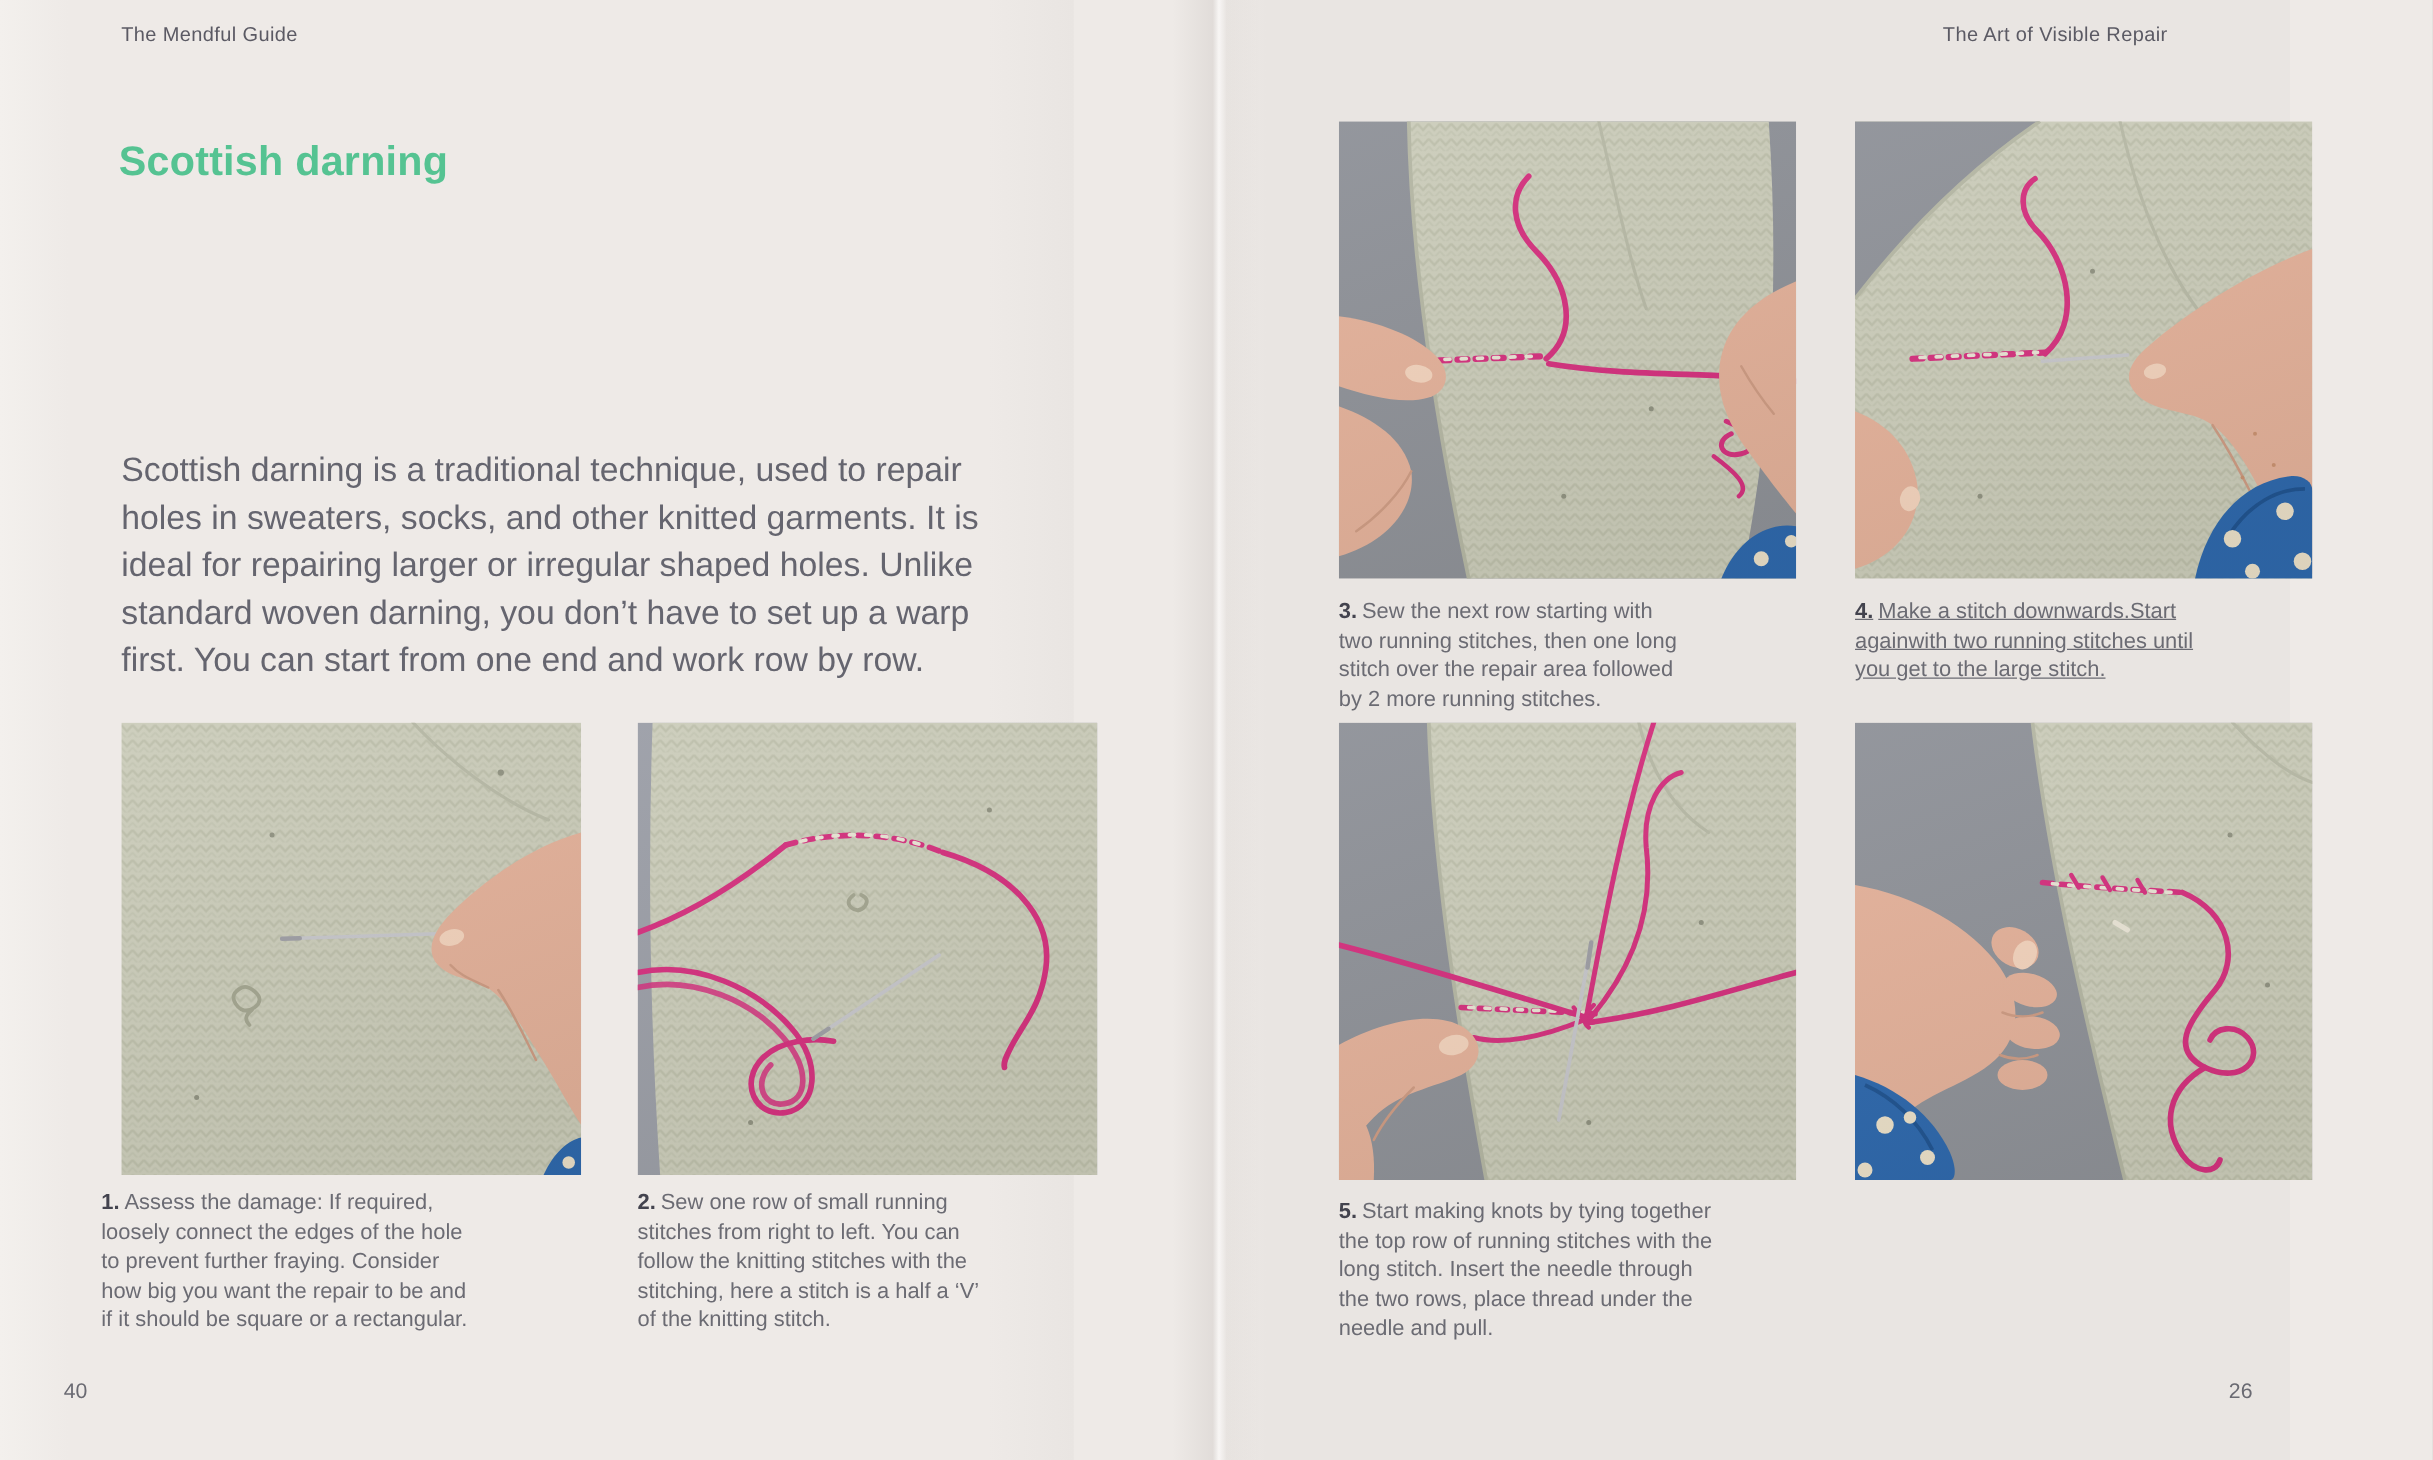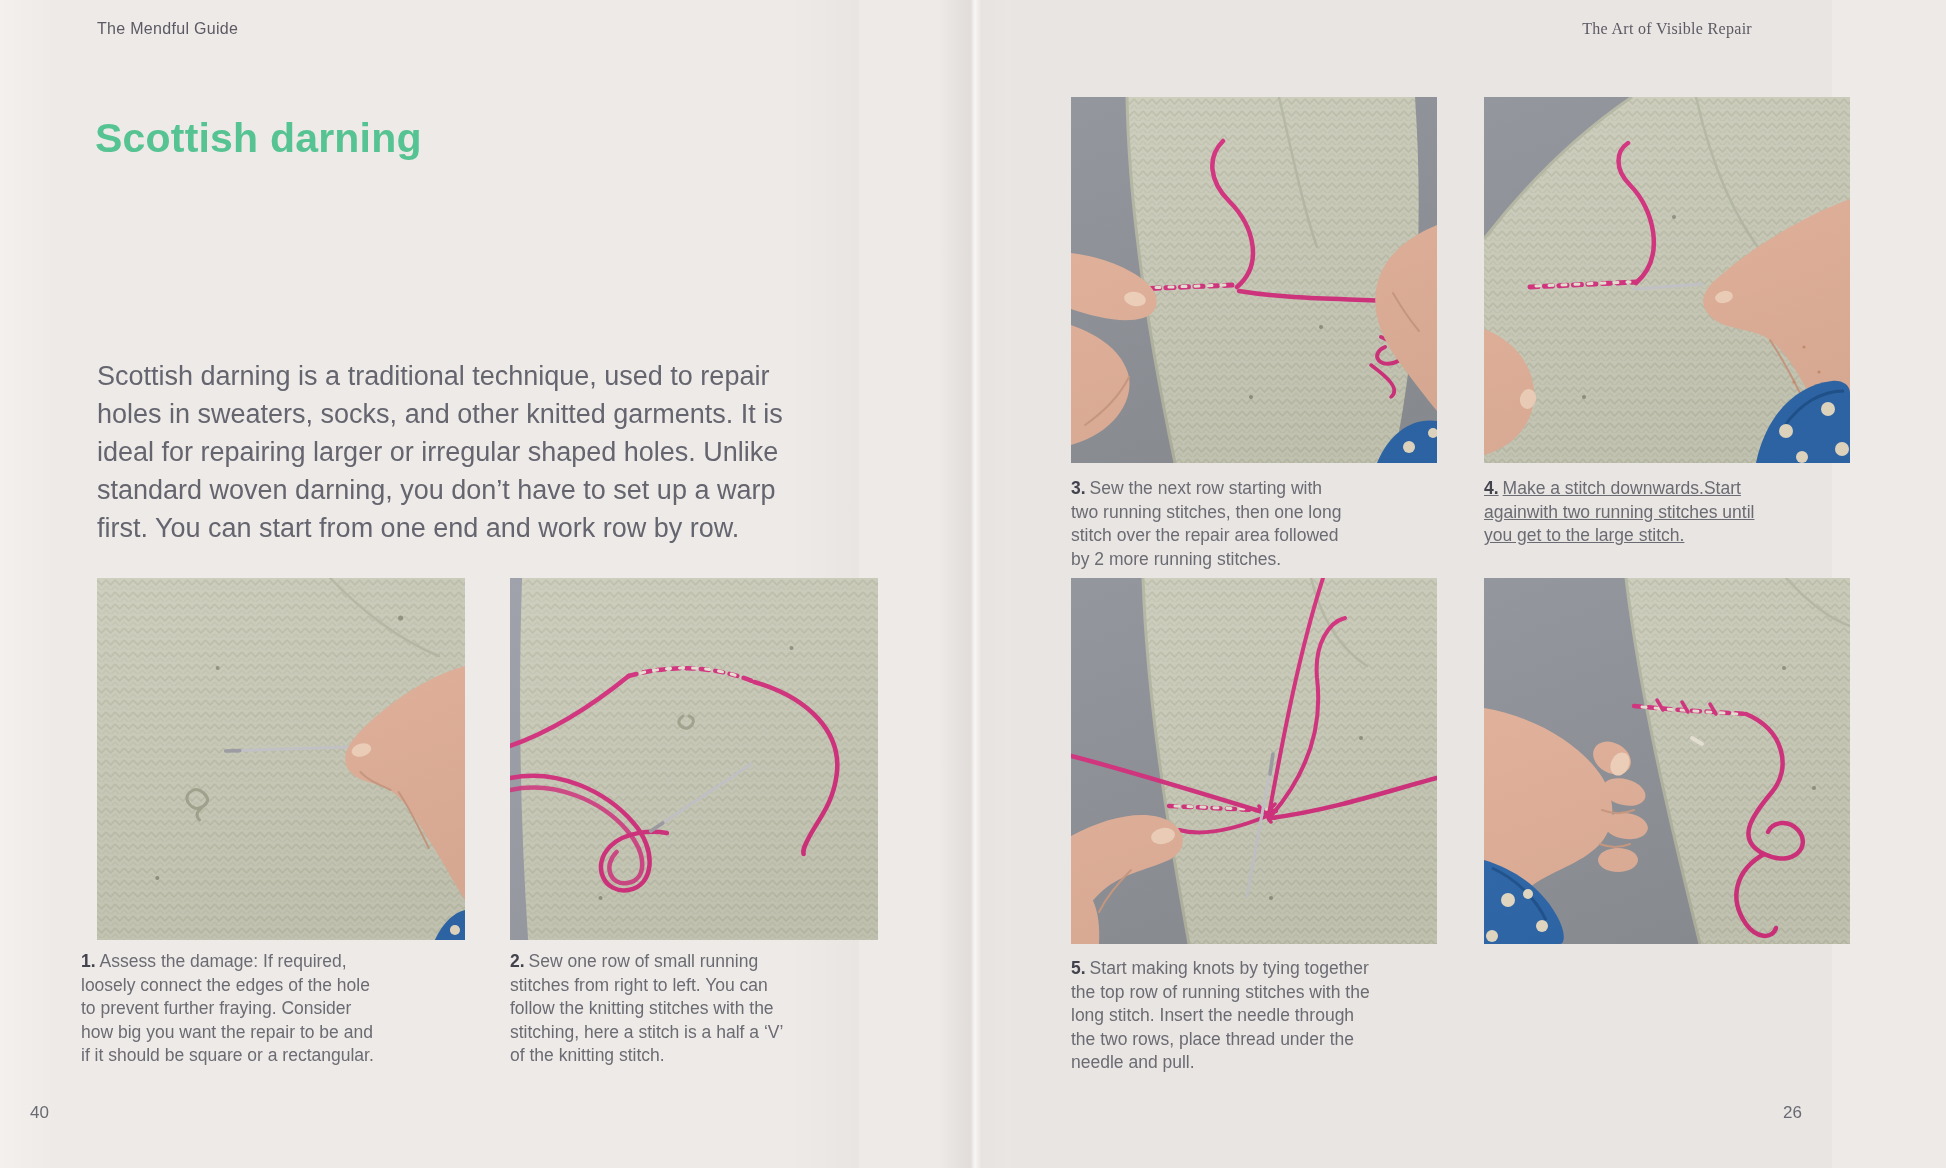--- a/index.html
+++ b/index.html
@@ -5,35 +5,35 @@
   html,body{margin:0;padding:0;background:#dcd8d5;}
   .spread{position:relative;width:1946px;height:1168px;overflow:hidden;
     font-family:"Liberation Sans","DejaVu Sans",sans-serif;background:var(--page-left-bg,#eeeae7);}
   .page{position:absolute;top:0;height:1168px;width:859px;}
   .page-left{left:0;background:linear-gradient(90deg,#f3f0ed 0px,var(--page-left-bg,#eeeae7) 55px,var(--page-left-bg,#eeeae7) 92%,#e9e5e2 100%);}
   .page-right{left:973px;background:linear-gradient(90deg,#efebe8 0px,var(--page-right-bg,#e9e5e2) 40px,var(--page-right-bg,#e9e5e2) 100%);}
   .gutter{position:absolute;left:938px;top:0;width:70px;height:1168px;pointer-events:none;
     background:linear-gradient(90deg,rgba(110,100,95,0) 0%,rgba(110,100,95,.10) 46%,rgba(255,255,255,.55) 53%,rgba(110,100,95,.05) 62%,rgba(110,100,95,0) 100%);}
   .running-head{position:absolute;top:20px;font-size:16px;letter-spacing:.3px;color:#5b5a64;}
   .rh-left{left:97px;}
-  .rh-right{right:80px;text-align:right;font-family:Liberation Serif, serif;}
-  .title{position:absolute;left:95px;top:88px;font-size:41px;font-weight:700;letter-spacing:.2px;
+  .rh-right{right:98px;text-align:right;}
+  .title{position:absolute;left:95px;top:88px;font-size:33px;font-weight:700;letter-spacing:.2px;
     color:var(--accent-green,#55c392);}
   .intro{position:absolute;left:97px;top:330px;width:820px;font-size:27px;line-height:38px;
     color:var(--text-gray,#65656f);white-space:pre-line;font-weight:400;}
   .photo{position:absolute;margin:0;overflow:hidden;}
   .photo svg{display:block;width:100%;height:100%;}
   .photo::after{content:"";position:absolute;inset:0;pointer-events:none;
     background:linear-gradient(160deg,rgba(255,255,255,.06),rgba(60,60,45,.08) 88%);}
   .ph-l{width:368px;height:362px;top:578px;}
   .ph-r{width:366px;height:366px;}
   .cap{position:absolute;width:352px;font-size:17.5px;line-height:23.5px;color:var(--caption-gray,#6b6b73);margin:0;}
   .cap b{color:#43434e;font-weight:700;margin-right:4px;}
   .cap span{white-space:pre-line;margin-top:16px;}
-  .pagenum{position:absolute;top:1103px;font-size:17px;color:#6a6a72;}
+  .pagenum{position:absolute;top:1103px;font-size:17px;color:#6a6a72;margin-left:21px;}
   .pn-left{left:30px;}
   .pn-right{right:30px;text-align:right;}
   
   .thread{fill:none;stroke:var(--thread-pink,#d42e7d);stroke-width:4.5;stroke-linecap:round;}
   .dashed{stroke-dasharray:8 6.5;}
   .lite{fill:none;stroke:#e8e3d4;stroke-width:3;stroke-dasharray:4 9;stroke-linecap:round;}
   .needle{stroke:#c6c6cb;stroke-width:3;stroke-linecap:round;fill:none;}
   .eye{stroke:#9d9da4;stroke-width:3.6;stroke-linecap:round;}
   .skin{fill:#e3b099;}
   .nail{fill:#f2d2bc;}

